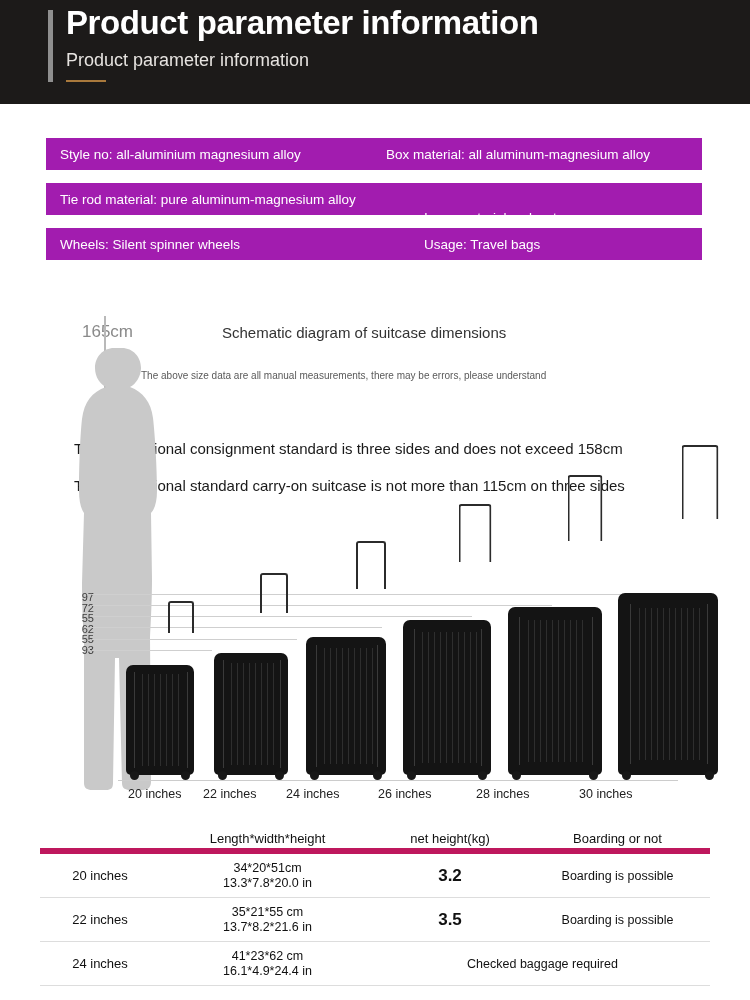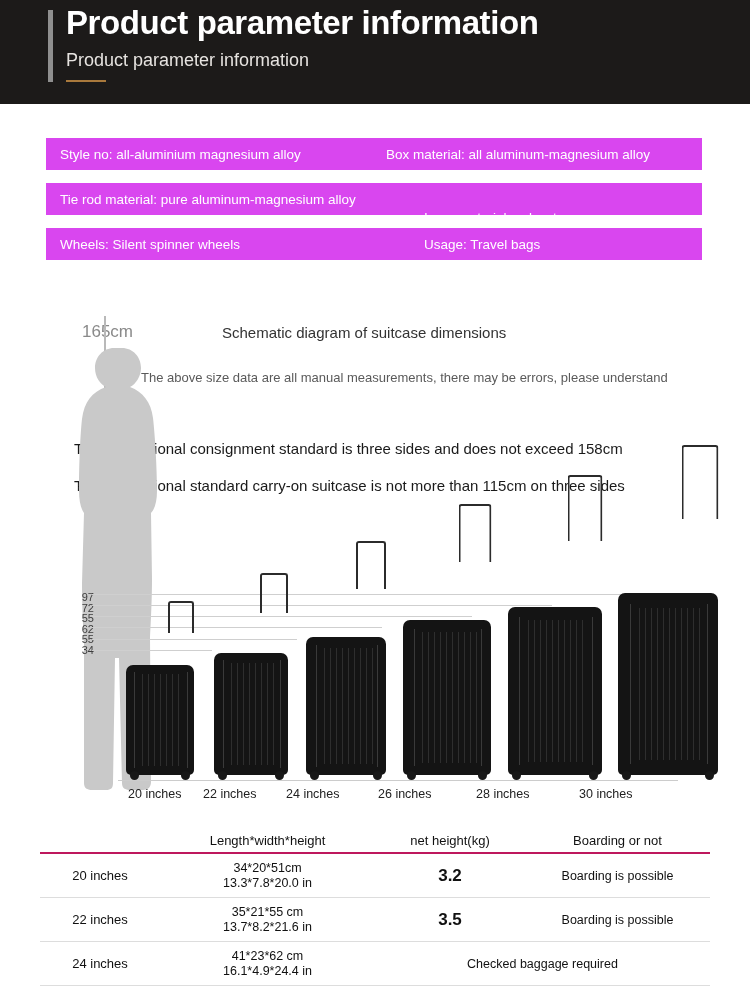--- a/index.html
+++ b/index.html
@@ -54,21 +54,21 @@
 
   
   .specs {
     position: absolute;
     left: 46px;
     top: 138px;
     width: 656px;
   }
   .spec-row {
     height: 32px;
-    background: #d946ef;
+    background: #a21caf;
     display: flex;
     align-items: center;
     margin-bottom: 13px;
     padding: 0 14px;
     position: relative;
   }
   .spec-row .cell {
     color: #ffffff;
     font-size: 13.5px;
     white-space: nowrap;
@@ -98,21 +98,21 @@
     position: absolute;
     left: 222px;
     top: 24px;
     font-size: 15px;
     color: #333;
   }
   .diagram-note {
     position: absolute;
     left: 141px;
     top: 70px;
-    font-size: 13px;
+    font-size: 10px;
     color: #5a5a5a;
   }
   .standard-1 {
     position: absolute;
     left: 74px;
     top: 140px;
     font-size: 15px;
     color: #1a1a1a;
   }
   .standard-2 {
@@ -253,21 +253,21 @@
     left: 40px;
     top: 828px;
     width: 670px;
   }
   .trow {
     display: flex;
     align-items: center;
     height: 44px;
     border-bottom: 1px solid #dddddd;
   }
-  .trow.head { border-bottom: 2px solid #be185d; height: 26px; }
+  .trow.head { border-bottom: 6px solid #be185d; height: 26px; }
   .c-size   { width: 120px; text-align: center; font-size: 13px; color: #111; }
   .c-dims   { width: 215px; text-align: center; font-size: 12.5px; color: #111; line-height: 15px; }
   .c-weight { width: 150px; text-align: center; font-size: 17px; color: #111; font-weight: bold; }
   .c-board  { flex: 1;      text-align: center; font-size: 12.5px; color: #111; }
   .trow.head .c-size { font-size: 13px; }
   .trow.head .c-dims,
   .trow.head .c-weight,
   .trow.head .c-board { font-size: 13px; font-weight: normal; }
 </style>
 </head>
@@ -311,21 +311,21 @@
       l4 0 l3 125 c0 5 3 7 8 7 l13 0 c5 0 8 -3 8 -8 l-1 -145 c1 -18 2 -40 2 -58 l-1 -66
       c4 -4 6 -12 6 -22 c0 -24 -2 -56 -4 -73 c-2 -16 -10 -26 -23 -31 c6 -3 11 -11 11 -19 c0 -11 -8 -20 -19 -20 z"></path>
   </svg>
 
   <div class="ticks">
     <div>97</div>
     <div>72</div>
     <div>55</div>
     <div>62</div>
     <div>55</div>
-    <div>34</div>
+    <div>93</div>
   </div>
 
   <div class="tick-lines">
     <div style="top:2px;  width:545px;"></div>
     <div style="top:13px; width:460px;"></div>
     <div style="top:24px; width:380px;"></div>
     <div style="top:35px; width:290px;"></div>
     <div style="top:47px; width:205px;"></div>
     <div style="top:58px; width:120px;"></div>
   </div>

